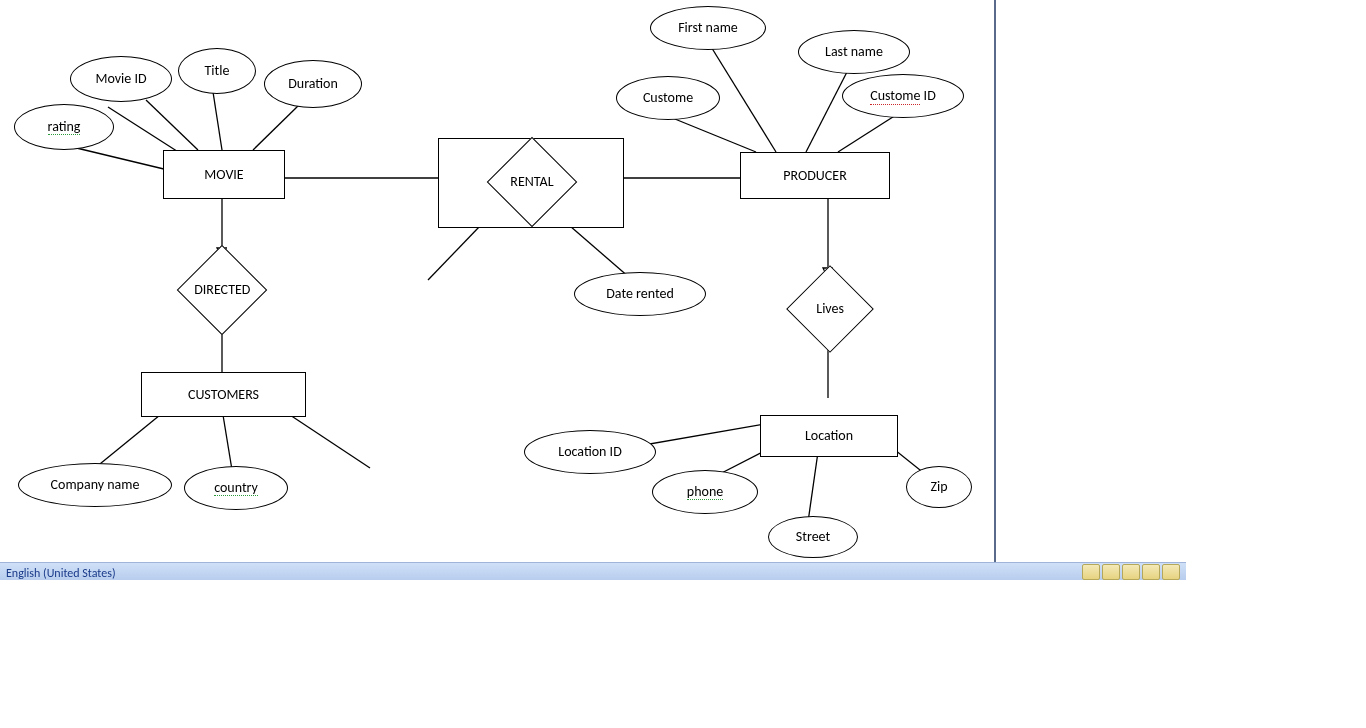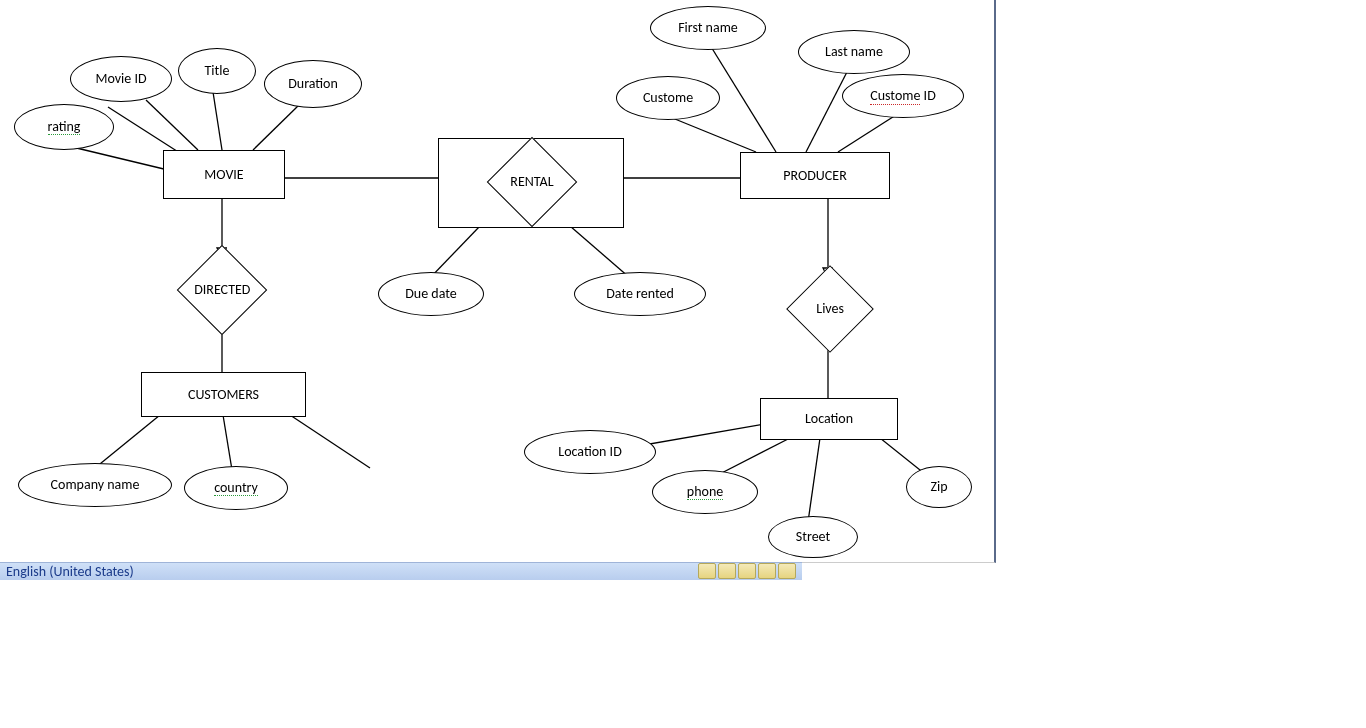--- a/index.html
+++ b/index.html
@@ -5,21 +5,21 @@
 html,body{margin:0;padding:0;font-family:Calibri,Arial,sans-serif;font-size:14px;background:#fff}
 .doc{position:relative;width:994px;height:562px;background:#fff;border-right:2px solid #5a6a8a;border-bottom:1px solid #ccc}
 .shape{position:absolute;display:flex;align-items:center;justify-content:center;text-align:center;line-height:1.1;border:1.3px solid #000;background:#fff}
 .rect{}
 .ellipse{border-radius:50%}
 .diamond{transform:rotate(45deg)}
 .diamond>span{transform:rotate(-45deg);display:block}
 svg.lines{position:absolute;left:0;top:0;width:994px;height:562px;pointer-events:none}
 svg.lines line,svg.lines polyline{stroke:#000;stroke-width:1.3;fill:none}
 .arrowhead{fill:#000}
-.statusbar{position:absolute;left:0;top:562px;width:802px;height:18px;background:linear-gradient(#cfe0f7,#b8cdee);border-top:1px solid #9fb4d8;font-size:14px;color:#1a3a8a;display:flex;align-items:flex-start;padding:0 6px;box-sizing:border-box}
+.statusbar{position:absolute;left:0;top:562px;width:1186px;height:18px;background:linear-gradient(#cfe0f7,#b8cdee);border-top:1px solid #9fb4d8;font-size:12px;color:#1a3a8a;display:flex;align-items:flex-end;padding:0 6px;box-sizing:border-box}
 .statusbar .spacer{flex:1}
 .viewbtn{width:16px;height:14px;margin-left:2px;background:linear-gradient(#f4e9b8,#e6d480);border:1px solid #b5a85a;border-radius:2px}
 .err{border-bottom:1.5px dotted #cc2a2a}
 .err-g{border-bottom:1.5px dotted #2a9a3a}
 </style>
 </head>
 <body>
 
 <div class="doc">
 
@@ -70,21 +70,20 @@
 <div class="shape ellipse" style="left:264px;top:60px;width:96px;height:46px">Duration</div>
 <div class="shape ellipse" style="left:14px;top:104px;width:98px;height:44px">
   <span class="err-g">rating</span>
 </div>
 
 <div class="shape rect" style="left:438px;top:138px;width:184px;height:88px;border:1.3px solid #000"></div>
 <div class="shape diamond" style="left:500px;top:150px;width:62px;height:62px">
   <span>RENTAL</span>
 </div>
 
-<div class="shape ellipse" style="left:378px;top:272px;width:104px;height:42px">Due date</div>
 <div class="shape ellipse" style="left:574px;top:272px;width:130px;height:42px">Date rented</div>
 
 <div class="shape diamond" style="left:190px;top:258px;width:62px;height:62px">
   <span>DIRECTED</span>
 </div>
 
 <div class="shape rect" style="left:141px;top:372px;width:163px;height:43px">CUSTOMERS</div>
 
 <div class="shape ellipse" style="left:18px;top:463px;width:152px;height:42px">Company name</div>
 <div class="shape ellipse" style="left:184px;top:466px;width:102px;height:42px">
@@ -97,21 +96,21 @@
 <div class="shape ellipse" style="left:798px;top:30px;width:110px;height:42px">Last name</div>
 <div class="shape ellipse" style="left:616px;top:76px;width:102px;height:42px">Custome</div>
 <div class="shape ellipse" style="left:842px;top:74px;width:120px;height:42px">
   <span><span class="err">Custome</span><span> ID</span></span>
 </div>
 
 <div class="shape diamond" style="left:799px;top:278px;width:60px;height:60px">
   <span>Lives</span>
 </div>
 
-<div class="shape rect" style="left:760px;top:398px;width:136px;height:40px">Location</div>
+<div class="shape rect" style="left:760px;top:415px;width:136px;height:40px">Location</div>
 
 <div class="shape ellipse" style="left:524px;top:430px;width:130px;height:42px">Location ID</div>
 <div class="shape ellipse" style="left:652px;top:470px;width:104px;height:42px">
   <span class="err-g">phone</span>
 </div>
 <div class="shape ellipse" style="left:768px;top:516px;width:88px;height:40px">Street</div>
 <div class="shape ellipse" style="left:906px;top:466px;width:64px;height:40px">Zip</div>
 
 </div>
 

